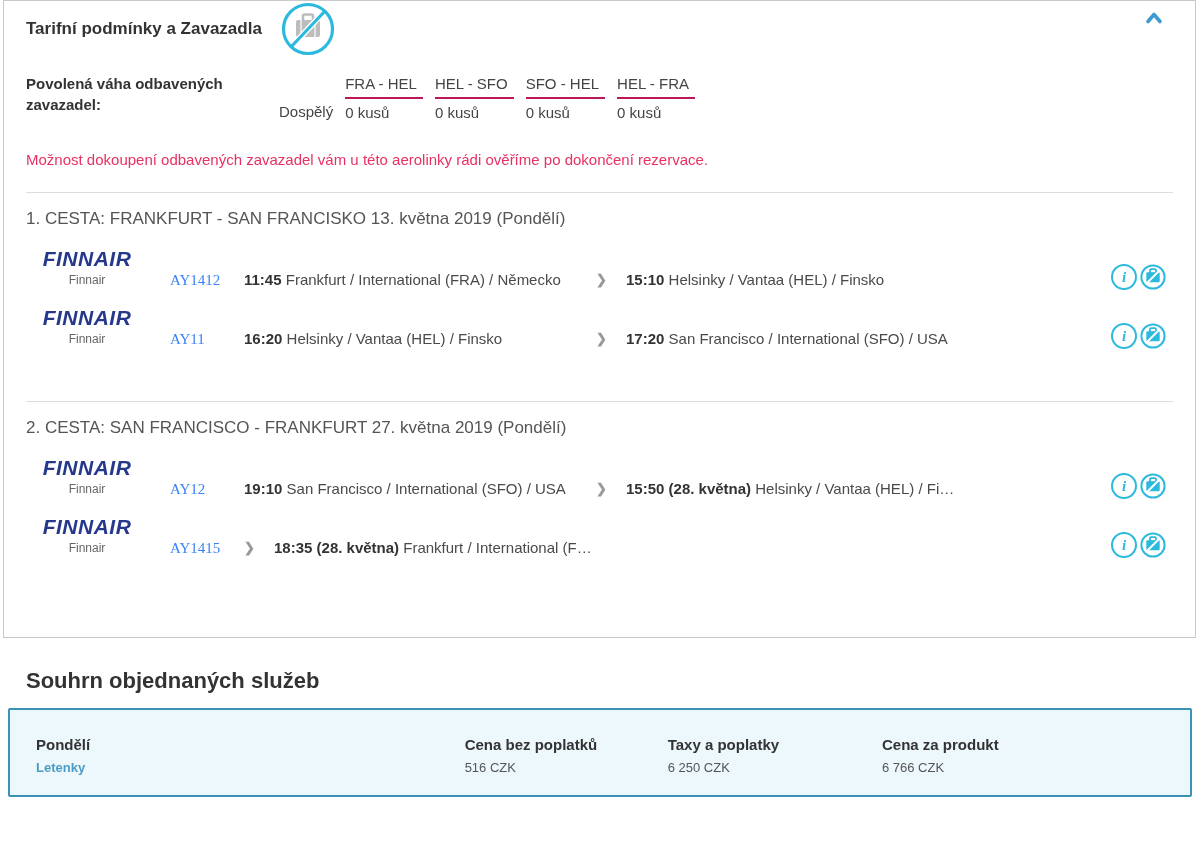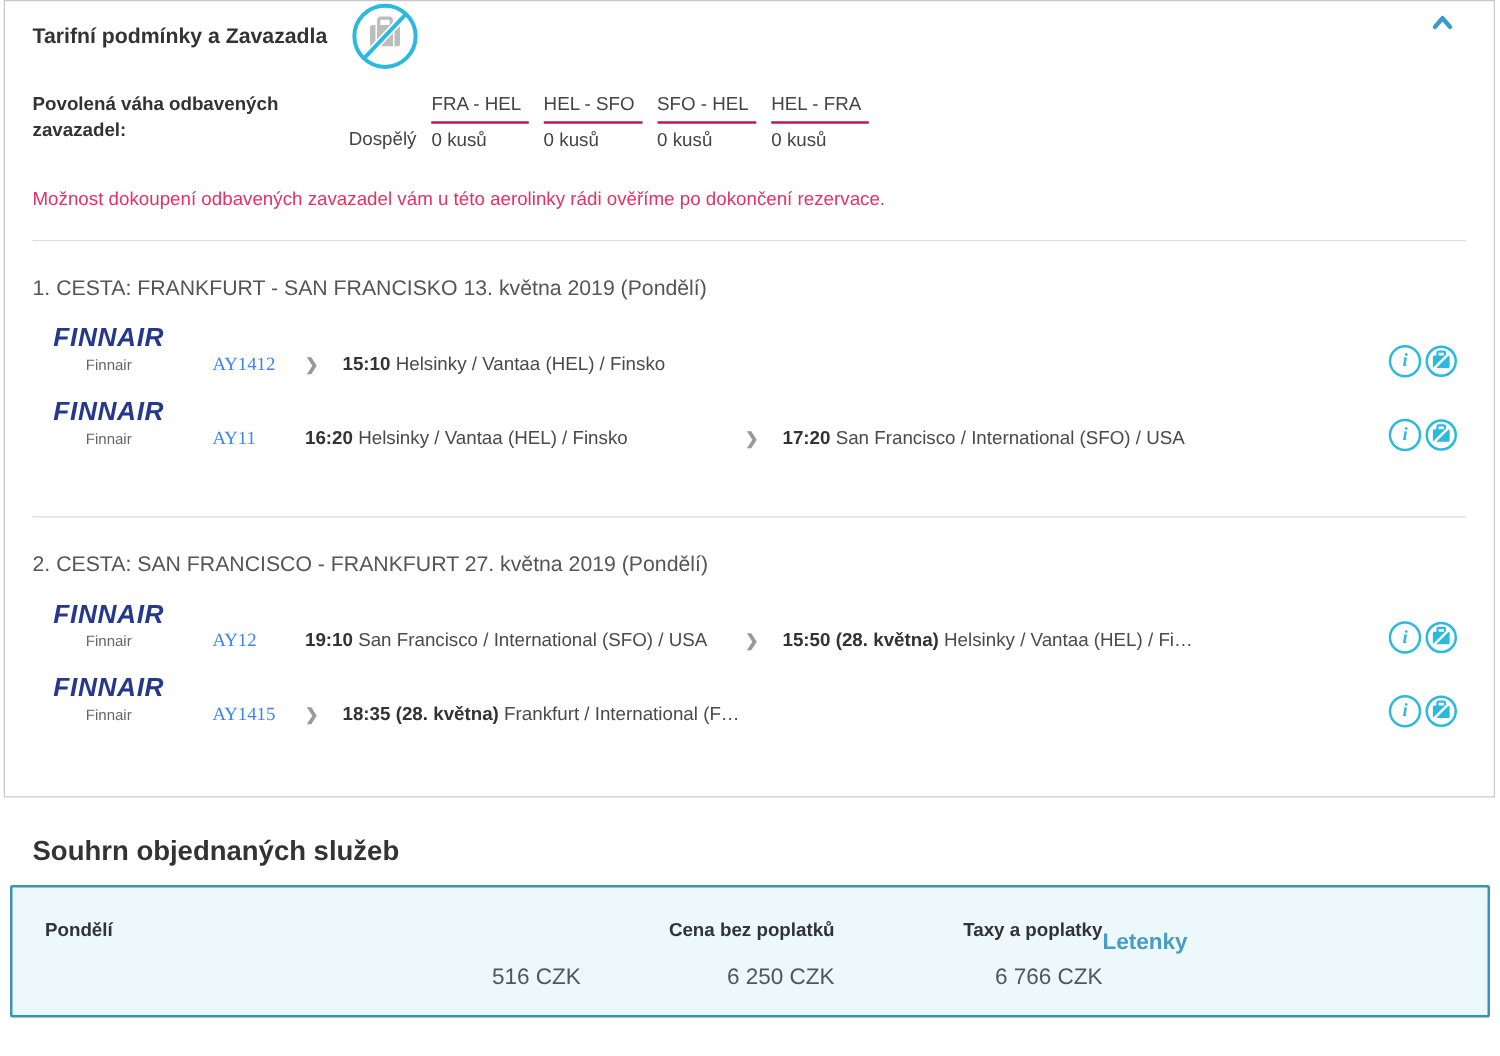--- a/index.html
+++ b/index.html
@@ -24,21 +24,21 @@
   .baggage-label { width:253px; font-weight:bold; color:#333; }
   .baggage-table { display:flex; align-items:flex-end; }
   .bt-col { margin-right:12px; }
   .bt-rowlabel { padding-bottom:1px; color:#444; }
   .bt-head { border-bottom:2px solid #be185d; padding:0 6px 3px 0; margin-bottom:3px; color:#444; }
   .bt-val { color:#444; }
 
   .notice { margin-top:26px; font-size:15px; color:#e83063; line-height:21px; }
 
   .journey { border-top:1px solid #ddd; margin-top:22px; padding-top:16px; padding-bottom:18px; }
-  .journey-title { font-size:17px; font-weight:normal; color:#555; margin:12px 0 14px 0; }
+  .journey-title { font-size:17px; font-weight:normal; color:#555; margin:0 0 14px 0; }
 
   .flight-row { display:flex; align-items:flex-end; padding:6px 0 12px 0; font-size:15px; line-height:20px; }
   .airline { width:122px; margin-right:22px; text-align:center; flex-shrink:0; }
   .airline-logo { font-style:italic; font-weight:800; font-size:21px; letter-spacing:0.5px; color:#25388c; white-space:nowrap; }
   .airline-name { font-size:12px; color:#666; margin-top:1px; }
   .flight-no { width:74px; flex-shrink:0; color:#3b82f6; padding-top:2px;font-family:Liberation Serif, serif; }
   .seg { padding-top:2px; color:#4a4a4a; white-space:nowrap; overflow:hidden; }
   .seg-dep { width:352px; flex-shrink:0; padding-right:6px; }
   .seg-chevron { width:30px; flex-shrink:0; color:#999; font-size:13px; font-weight:bold; padding-top:3px; }
   .seg-arr { flex:1; padding-right:6px; }
@@ -54,22 +54,22 @@
 
   
   .summary-heading { margin:30px 0 0 26px; font-size:22px; font-weight:bold; color:#333; }
   .summary-panel {
     margin:14px 8px 0 8px; width:1184px;
     border:2px solid #3a93b5; border-radius:2px; background:#ecf8fc;
     padding:26px 26px 20px 26px;
   }
   .sp-grid { display:grid; grid-template-columns:38% 18% 19% 25%; }
   .sp-h { font-size:15px; font-weight:bold; color:#333; }
-  .sp-v { font-size:18px; color:#555; margin-top:7px; }
-  .al-r { text-align:right; }
+  .sp-v { font-size:13px; color:#555; margin-top:7px; }
+  .al-r { }
   .sp-item-link { color:#4a9cc6; font-weight:bold; cursor:pointer; }
   .sp-total { text-align:right; font-size:19px; font-weight:bold; color:#333; margin-top:28px; }
 </style>
 </head>
 <body>
 
 <div class="fare-card">
 
   <div class="card-header">
     <span class="card-title">Tarifní podmínky a Zavazadla</span>
@@ -118,20 +118,25 @@
 
   <div class="journey">
     <h3 class="journey-title">1. CESTA: FRANKFURT - SAN FRANCISKO 13. května 2019 (Pondělí)</h3>
 
     <div class="flight-row">
       <div class="airline">
         <div class="airline-logo">FINNAIR</div>
         <div class="airline-name">Finnair</div>
       </div>
       <div class="flight-no">AY1412</div>
+      <div class="seg seg-dep">
+        <span class="t">11:45</span>
+        <span class="d"></span>
+        <span>Frankfurt / International (FRA) / Německo</span>
+      </div>
       <div class="seg-chevron">❯</div>
       <div class="seg seg-arr">
         <span class="t">15:10</span>
         <span class="d"></span>
         <span>Helsinky / Vantaa (HEL) / Finsko</span>
       </div>
       <div class="row-icons">
         <div class="info-icon">i</div>
         <svg class="nobag-small" viewBox="0 0 26 26">
           <rect x="10" y="5.2" width="6" height="4.5" rx="1" fill="none" stroke="#2cb9de" stroke-width="1.8"></rect>
@@ -227,19 +232,20 @@
   </div>
 </div>
 
 <h2 class="summary-heading">Souhrn objednaných služeb</h2>
 
 <div class="summary-panel">
   <div class="sp-grid">
     <div class="sp-h">Pondělí</div>
     <div class="sp-h al-r">Cena bez poplatků</div>
     <div class="sp-h al-r">Taxy a poplatky</div>
+    <div class="sp-h al-r">Cena za produkt</div>
 
     <div class="sp-v sp-item-link">Letenky</div>
     <div class="sp-v al-r">516 CZK</div>
     <div class="sp-v al-r">6 250 CZK</div>
     <div class="sp-v al-r">6 766 CZK</div>
   </div>
 </div>
 
 </body></html>

